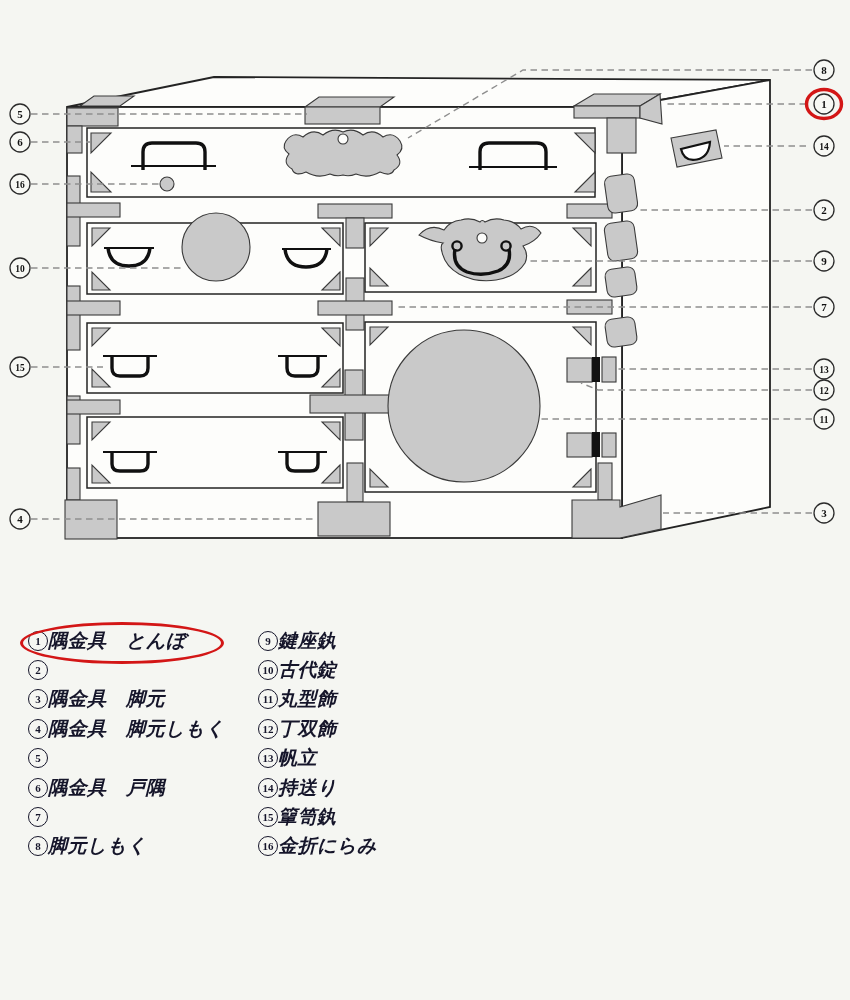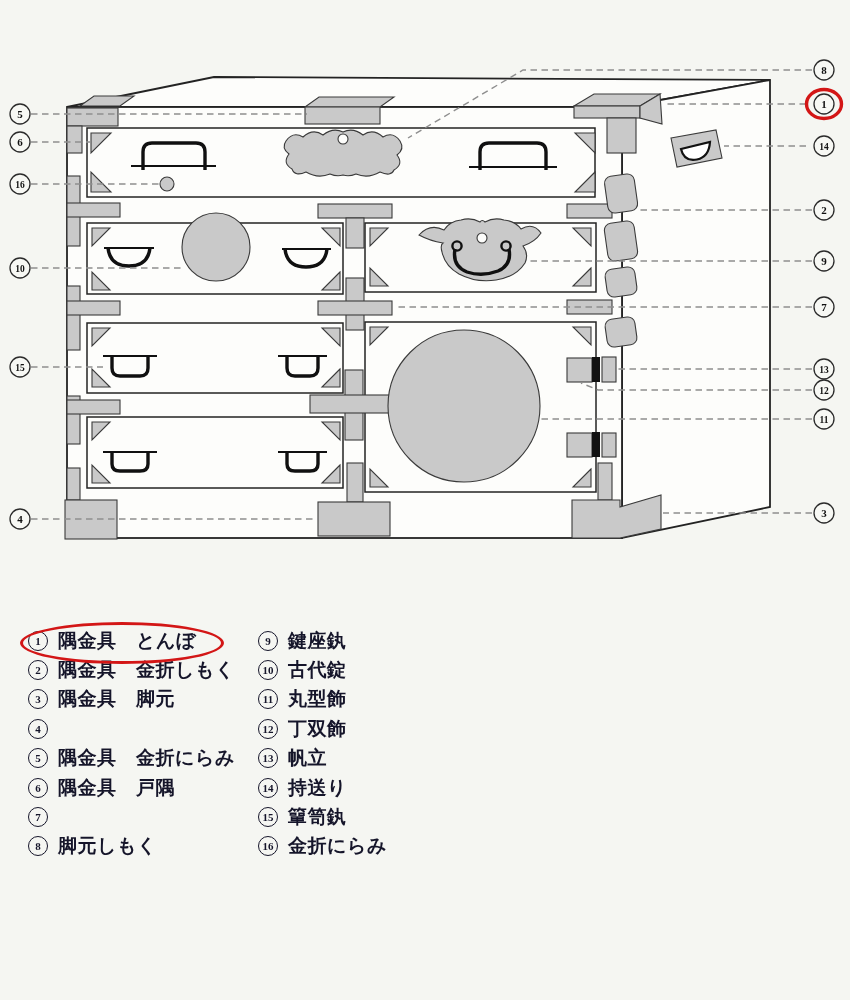--- a/index.html
+++ b/index.html
@@ -14,21 +14,21 @@
   svg .co{fill:#f7f8f4;stroke:#2b2b2b;stroke-width:1.3;}
   svg .cot{font:bold 11px "Liberation Serif",serif;fill:#111;text-anchor:middle;}
   svg .cot2{font:bold 9.5px "Liberation Serif",serif;fill:#111;text-anchor:middle;}
   svg .red{fill:none;stroke:#d31616;stroke-width:3.4;}
   .legend{position:absolute;left:0;top:626px;width:850px;}
   .lcol{position:absolute;top:0;}
   .litem{height:29.4px;display:flex;align-items:center;}
   .lnum{min-width:20px;height:20px;box-sizing:border-box;border:1.7px solid #15152a;border-radius:50%;
         display:flex;align-items:center;justify-content:center;
         font:bold 11px "Liberation Serif",serif;color:#15152a;flex:0 0 auto;padding:0 1px;}
-  .llab{margin-left:10px;font-weight:bold;font-size:19px;color:#15152a;white-space:pre;letter-spacing:.5px;}
+  .llab{font-weight:bold;font-size:19px;color:#15152a;white-space:pre;letter-spacing:.5px;font-style:italic;}
   .legend-red{position:absolute;left:20px;top:622px;width:198px;height:36px;
         border:3.5px solid #d31616;border-radius:50%;pointer-events:none;}
 </style>
 </head>
 <body>
 
 <div class="page">
 
 <svg class="diagram-svg" width="850" height="590" viewBox="0 0 850 590">
 
@@ -274,32 +274,31 @@
 </svg>
 
 <div class="legend">
   <div class="lcol" style="left:28px">
     <div class="litem">
           <span class="lnum">1</span>
           <span class="llab">隅金具　とんぼ</span>
         </div>
     <div class="litem">
           <span class="lnum">2</span>
-          <span class="llab">隅金具　金折しもく</span>
         </div>
     <div class="litem">
           <span class="lnum">3</span>
           <span class="llab">隅金具　脚元</span>
         </div>
     <div class="litem">
           <span class="lnum">4</span>
+          <span class="llab">隅金具　脚元しもく</span>
         </div>
     <div class="litem">
           <span class="lnum">5</span>
-          <span class="llab">隅金具　金折にらみ</span>
         </div>
     <div class="litem">
           <span class="lnum">6</span>
           <span class="llab">隅金具　戸隅</span>
         </div>
     <div class="litem">
           <span class="lnum">7</span>
         </div>
     <div class="litem">
           <span class="lnum">8</span>

